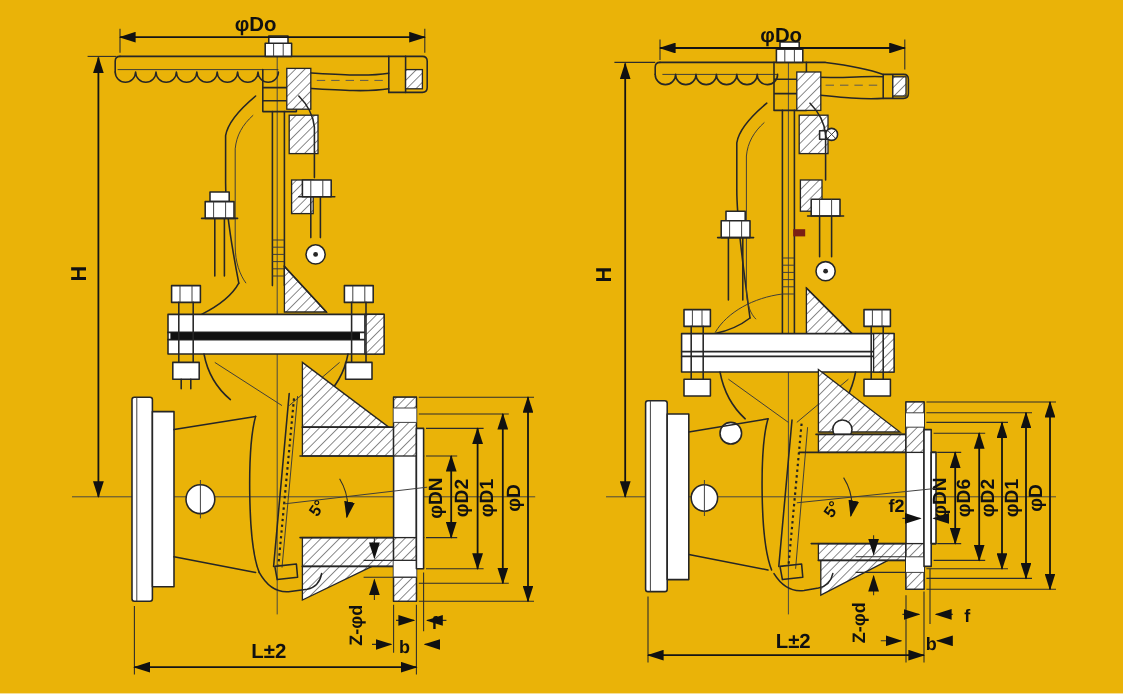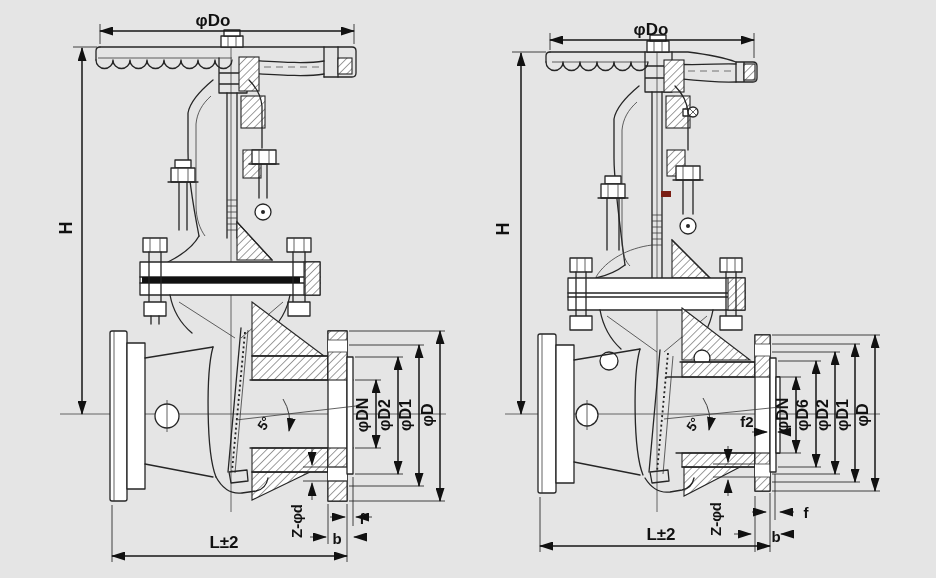--- a/index.html
+++ b/index.html
@@ -1,16 +1,16 @@
 <!DOCTYPE html>
 <html><head>
 <meta charset="utf-8">
 <style>
   html,body{margin:0;padding:0;background:#fff;}
-  .stage{position:relative;width:936px;height:578px;background:#e5e5e5;overflow:hidden;
+  .stage{position:relative;width:936px;height:578px;background:#eab308;overflow:hidden;
          font-family:"Liberation Sans",sans-serif;}
   svg{display:block;}
   .ln{fill:none;stroke:#262626;stroke-width:1.3;stroke-linecap:round;stroke-linejoin:round;}
   .lnw{fill:#ffffff;stroke:#262626;stroke-width:1.3;stroke-linejoin:round;}
   .th{fill:none;stroke:#3a3a3a;stroke-width:0.8;}
   .dim{fill:none;stroke:#141414;stroke-width:1.5;}
   .ext{fill:none;stroke:#2c2c2c;stroke-width:0.9;}
   .cl{fill:none;stroke:#444;stroke-width:0.8;}
   .hatch{fill:url(#hx);stroke:#262626;stroke-width:1.1;}
   .dots{fill:none;stroke:#222;stroke-width:1.8;stroke-dasharray:2 2.8;}

